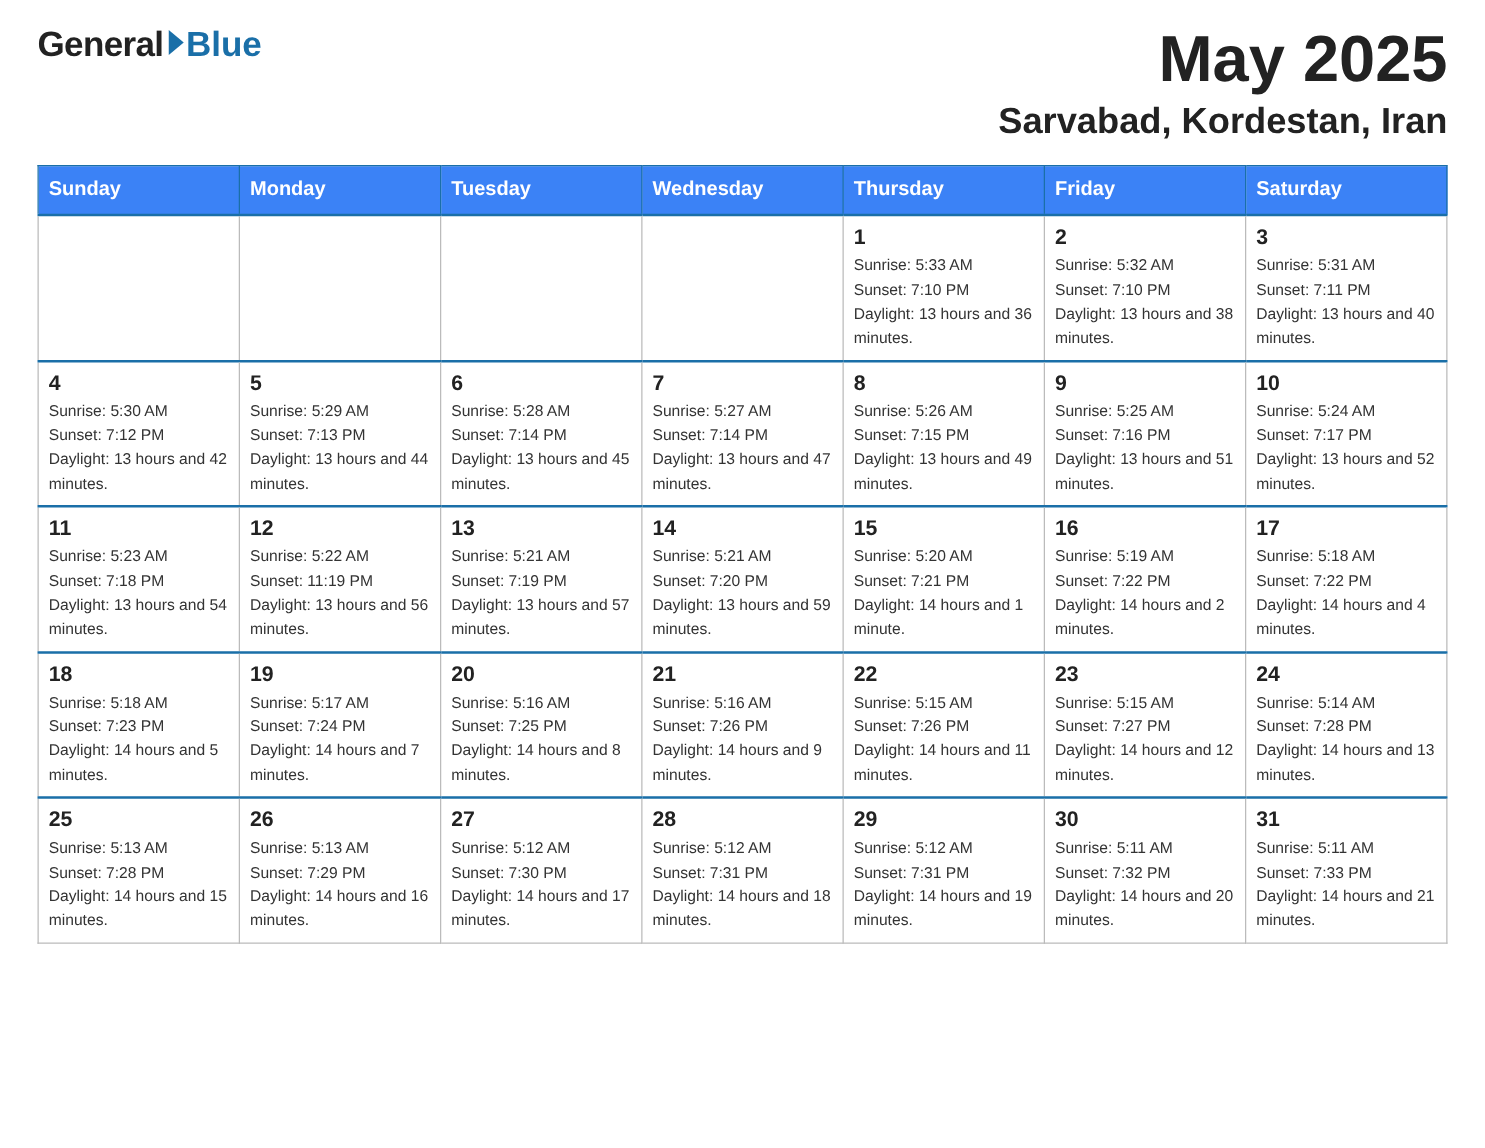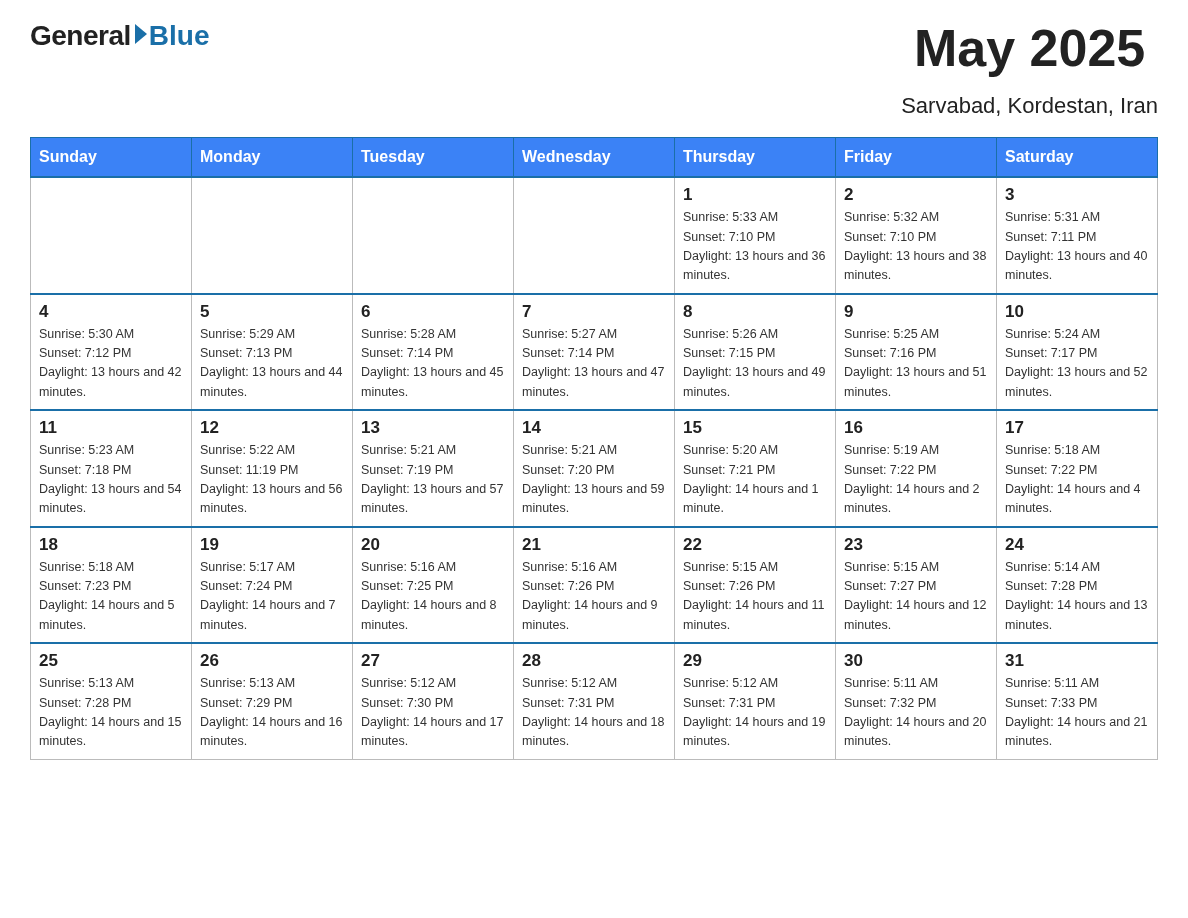--- a/index.html
+++ b/index.html
@@ -41,32 +41,33 @@
       margin-left: 4px;
       margin-bottom: 4px;
     }
     .logo-blue {
       font-size: 28px;
       font-weight: bold;
       color: #1a6fa8;
       margin-left: 2px;
     }
     .title-block {
-      text-align: center;
+      text-align: right;
     }
     .month-year {
       font-size: 52px;
       font-weight: bold;
       color: #222;
       line-height: 1.1;
     }
     .location {
-      font-size: 22px;
-      color: #222;
-      margin-top: 16px;
+      font-size: 29px;
+      color: #222;
+      margin-top: 4px;
+      font-weight: bold;
     }
     .calendar {
       width: 100%;
       border-collapse: collapse;
       border: 1px solid #aaa;
     }
     .calendar th {
       background-color: #3b82f6;
       color: #fff;
       font-size: 16px;

